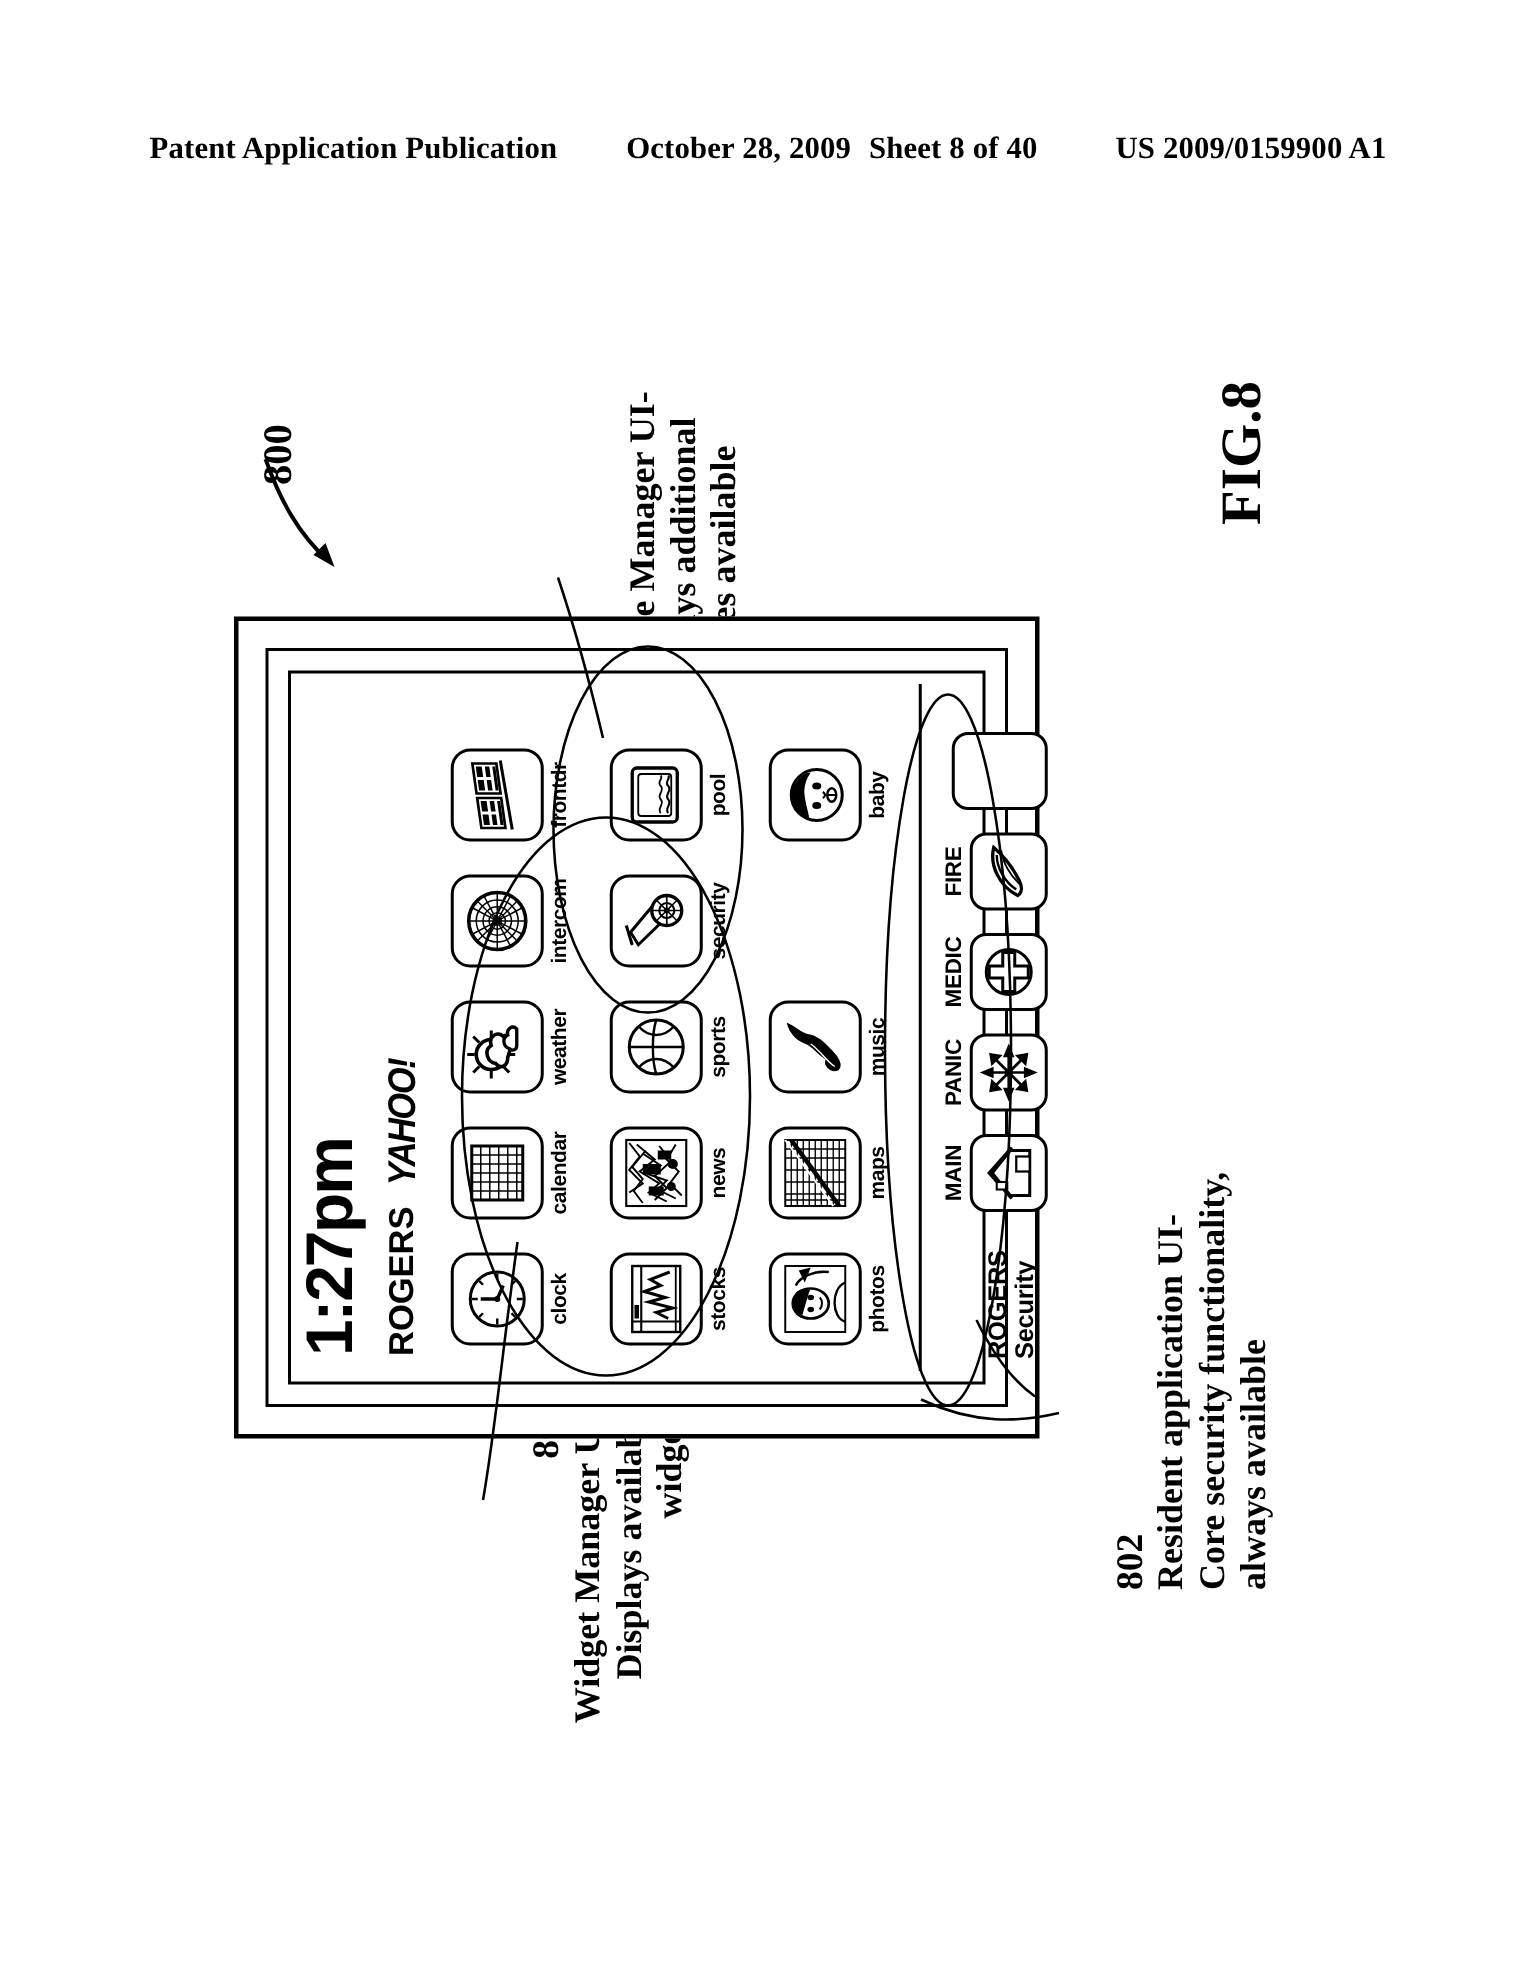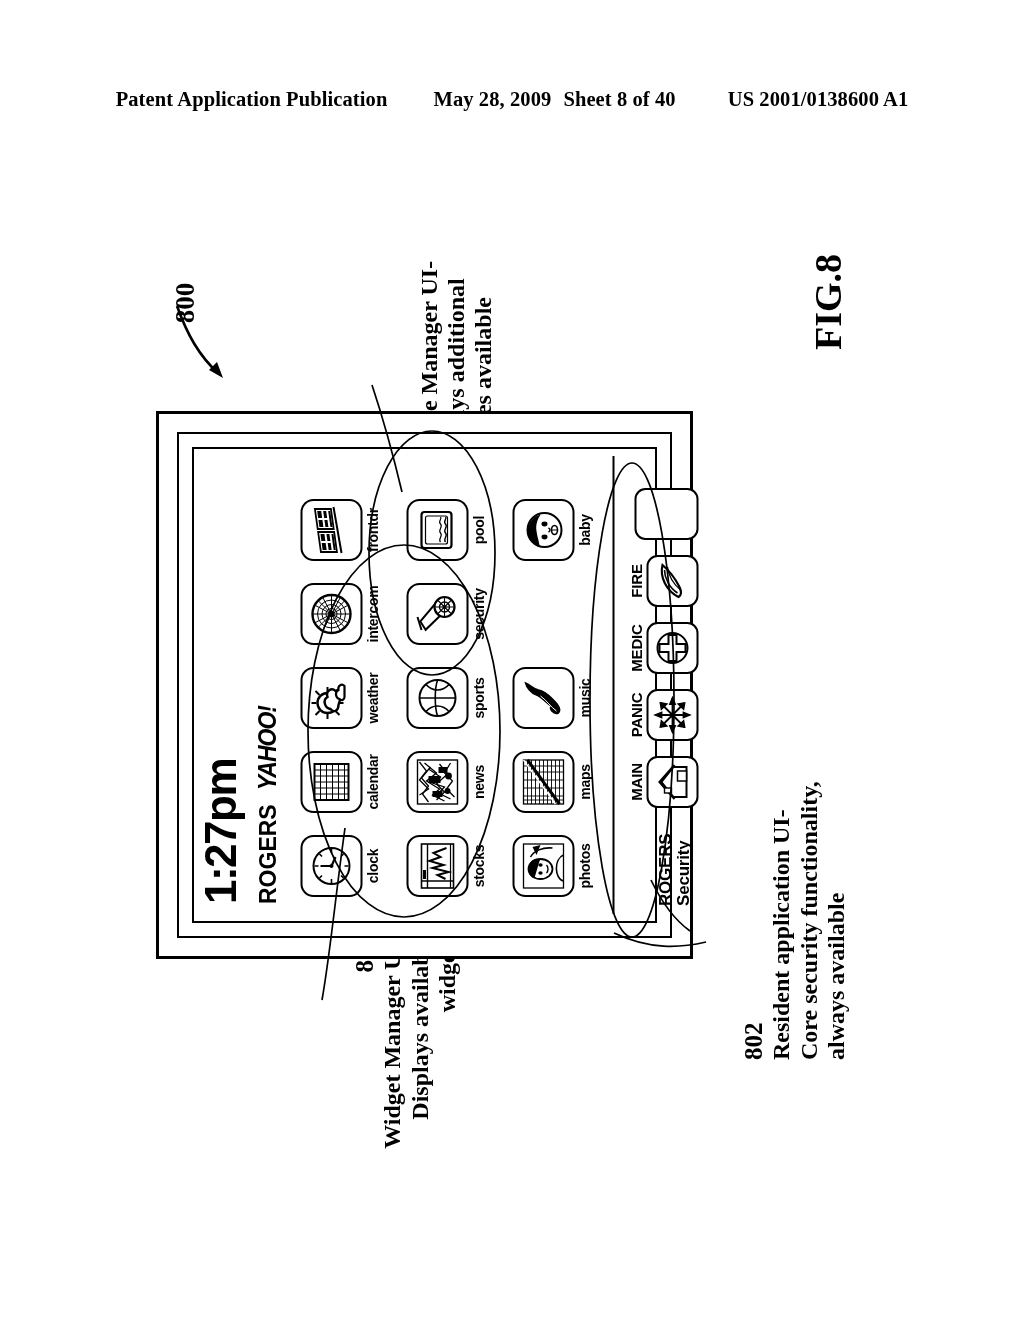--- a/index.html
+++ b/index.html
@@ -163,25 +163,25 @@
     display:flex;align-items:center;justify-content:center;
   }
   .dock-icon.tall{height:64px;}
 </style>
 </head>
 <body>
 
 <div class="pub-header">
   <span class="seg">Patent Application Publication</span>
   <span class="gap-a"></span>
-  <span class="seg">May 28, 2009</span>
+  <span class="seg">October 28, 2009</span>
   <span class="gap-b"></span>
   <span class="seg">Sheet 8 of 40</span>
   <span class="gap-c"></span>
-  <span class="seg">US 2001/0138600 A1</span>
+  <span class="seg">US 2009/0159900 A1</span>
 </div>
 
 <div class="fig-label">FIG.8</div>
 
 <div class="ref800">800</div>
 <svg class="arrow800" viewBox="0 0 80 90">
   <path d="M12,6 C22,34 34,56 54,74" stroke="#000" stroke-width="2.6" fill="none"></path>
   <path d="M58,78 L44,70 L52,62 Z" fill="#000"></path>
 </svg>
 

